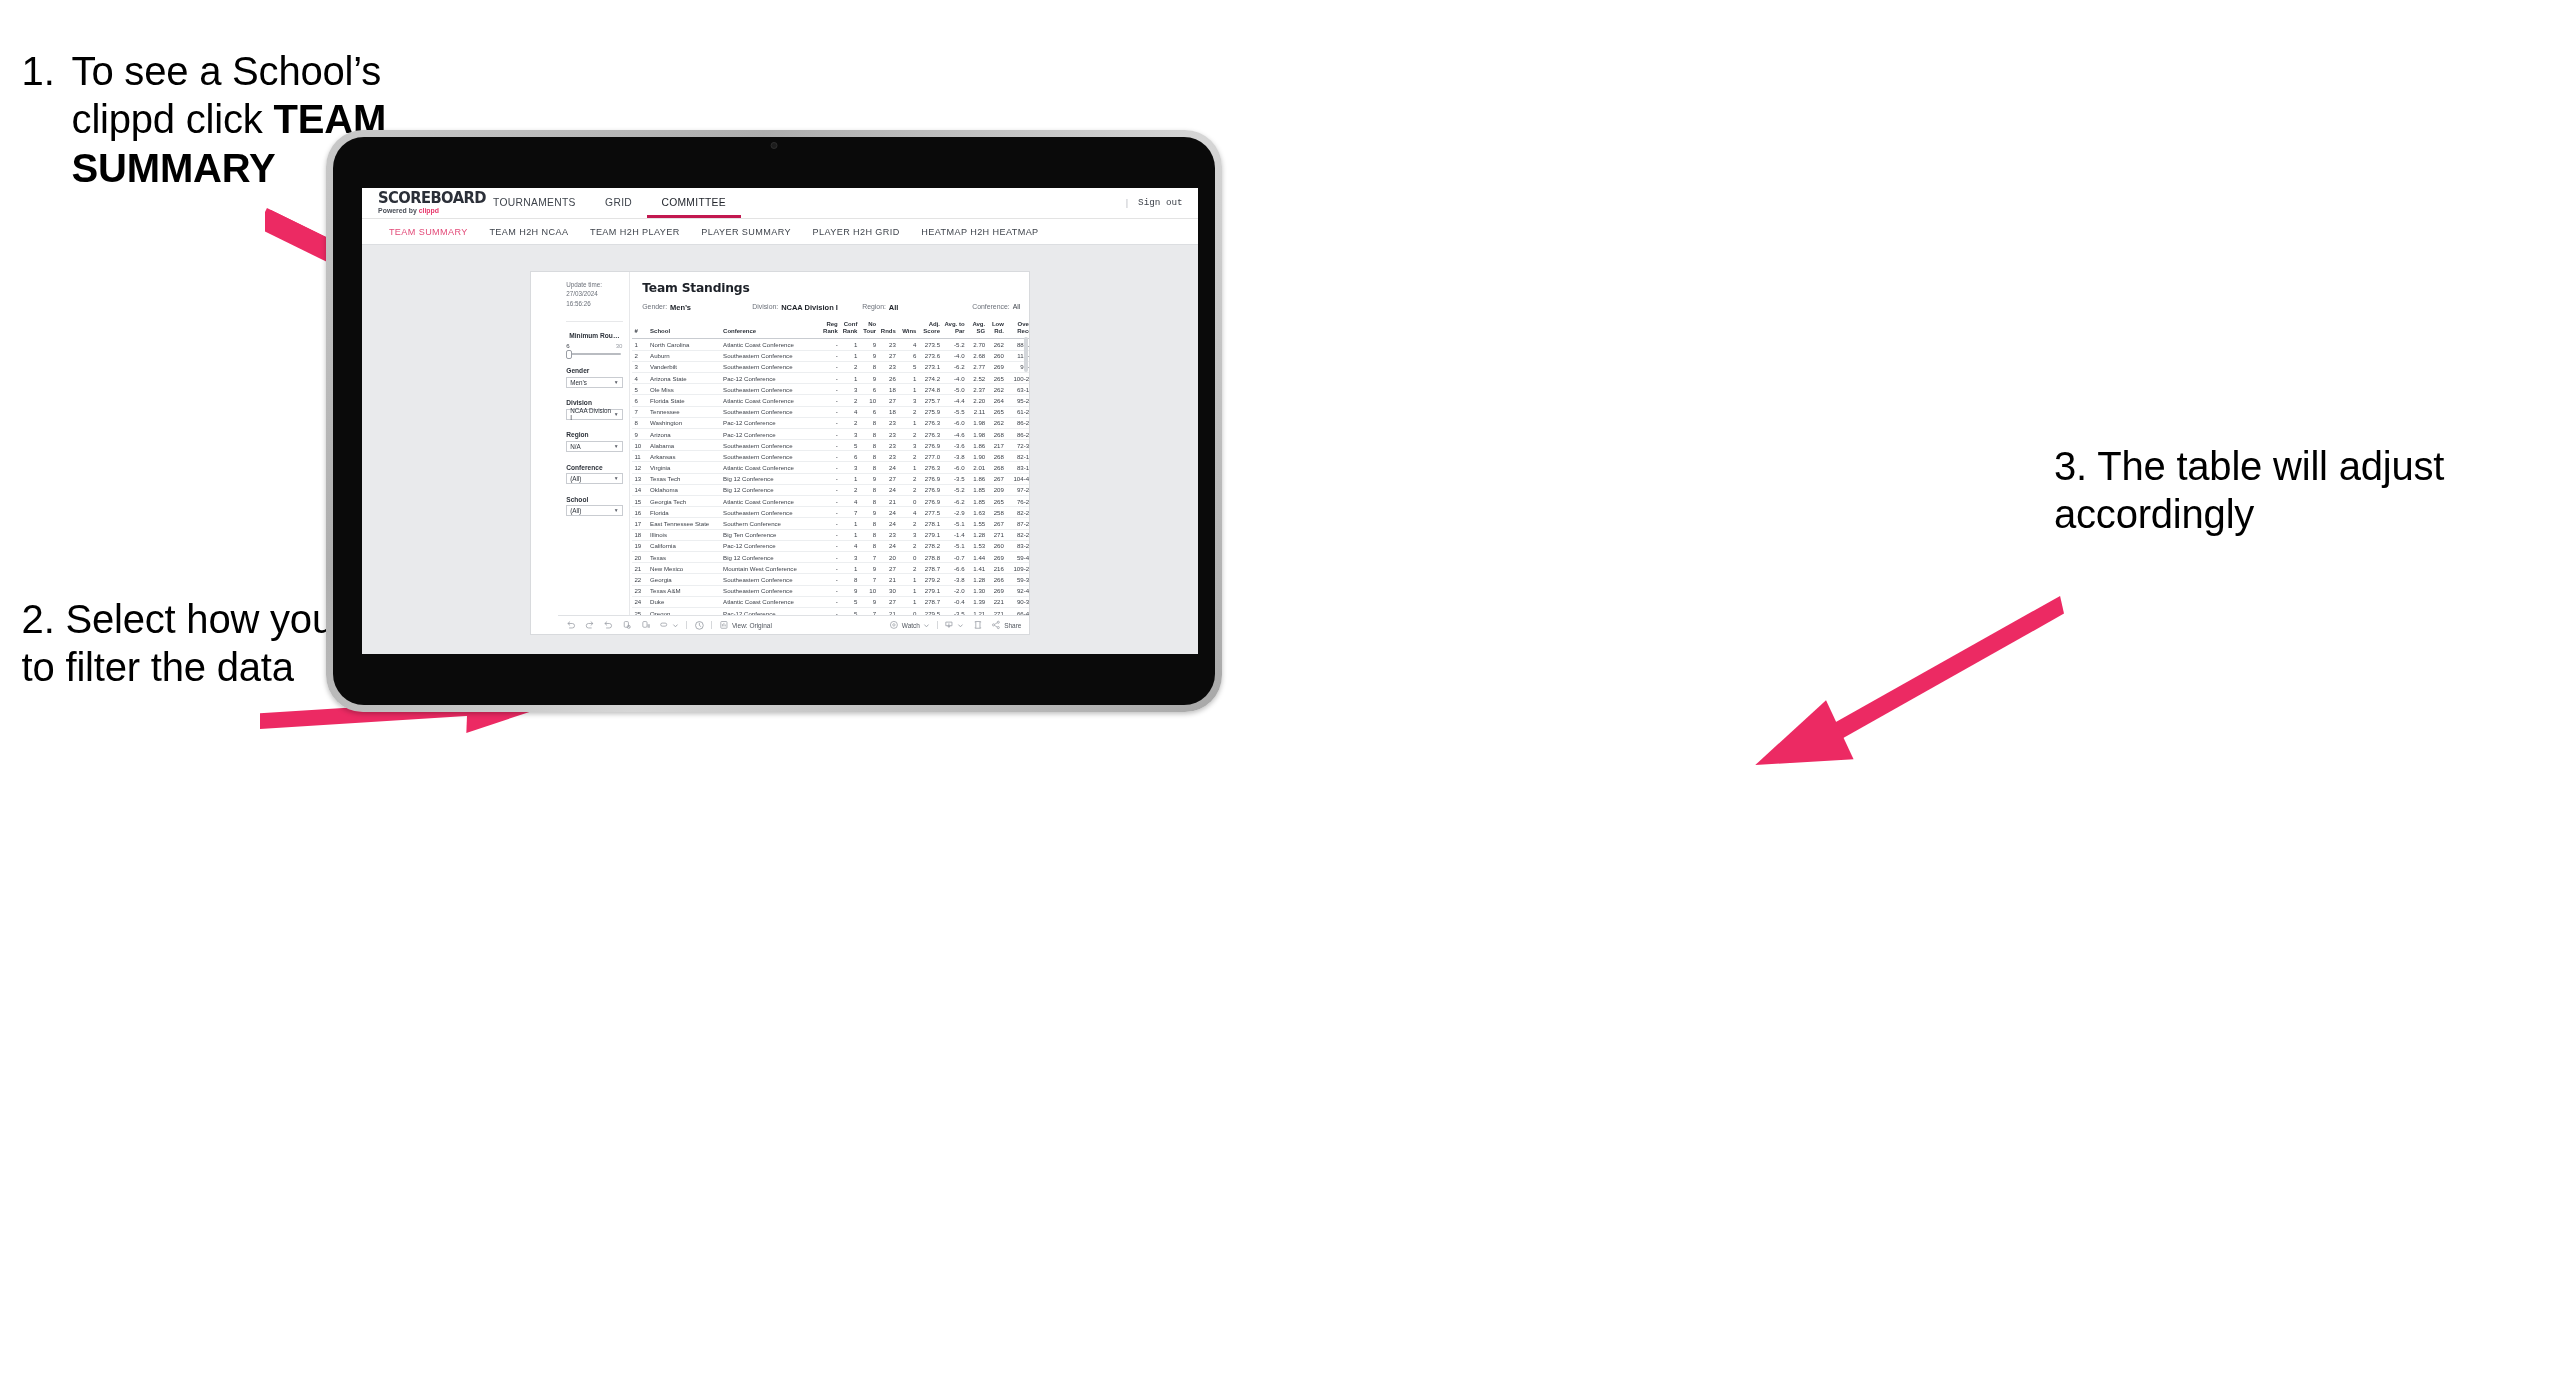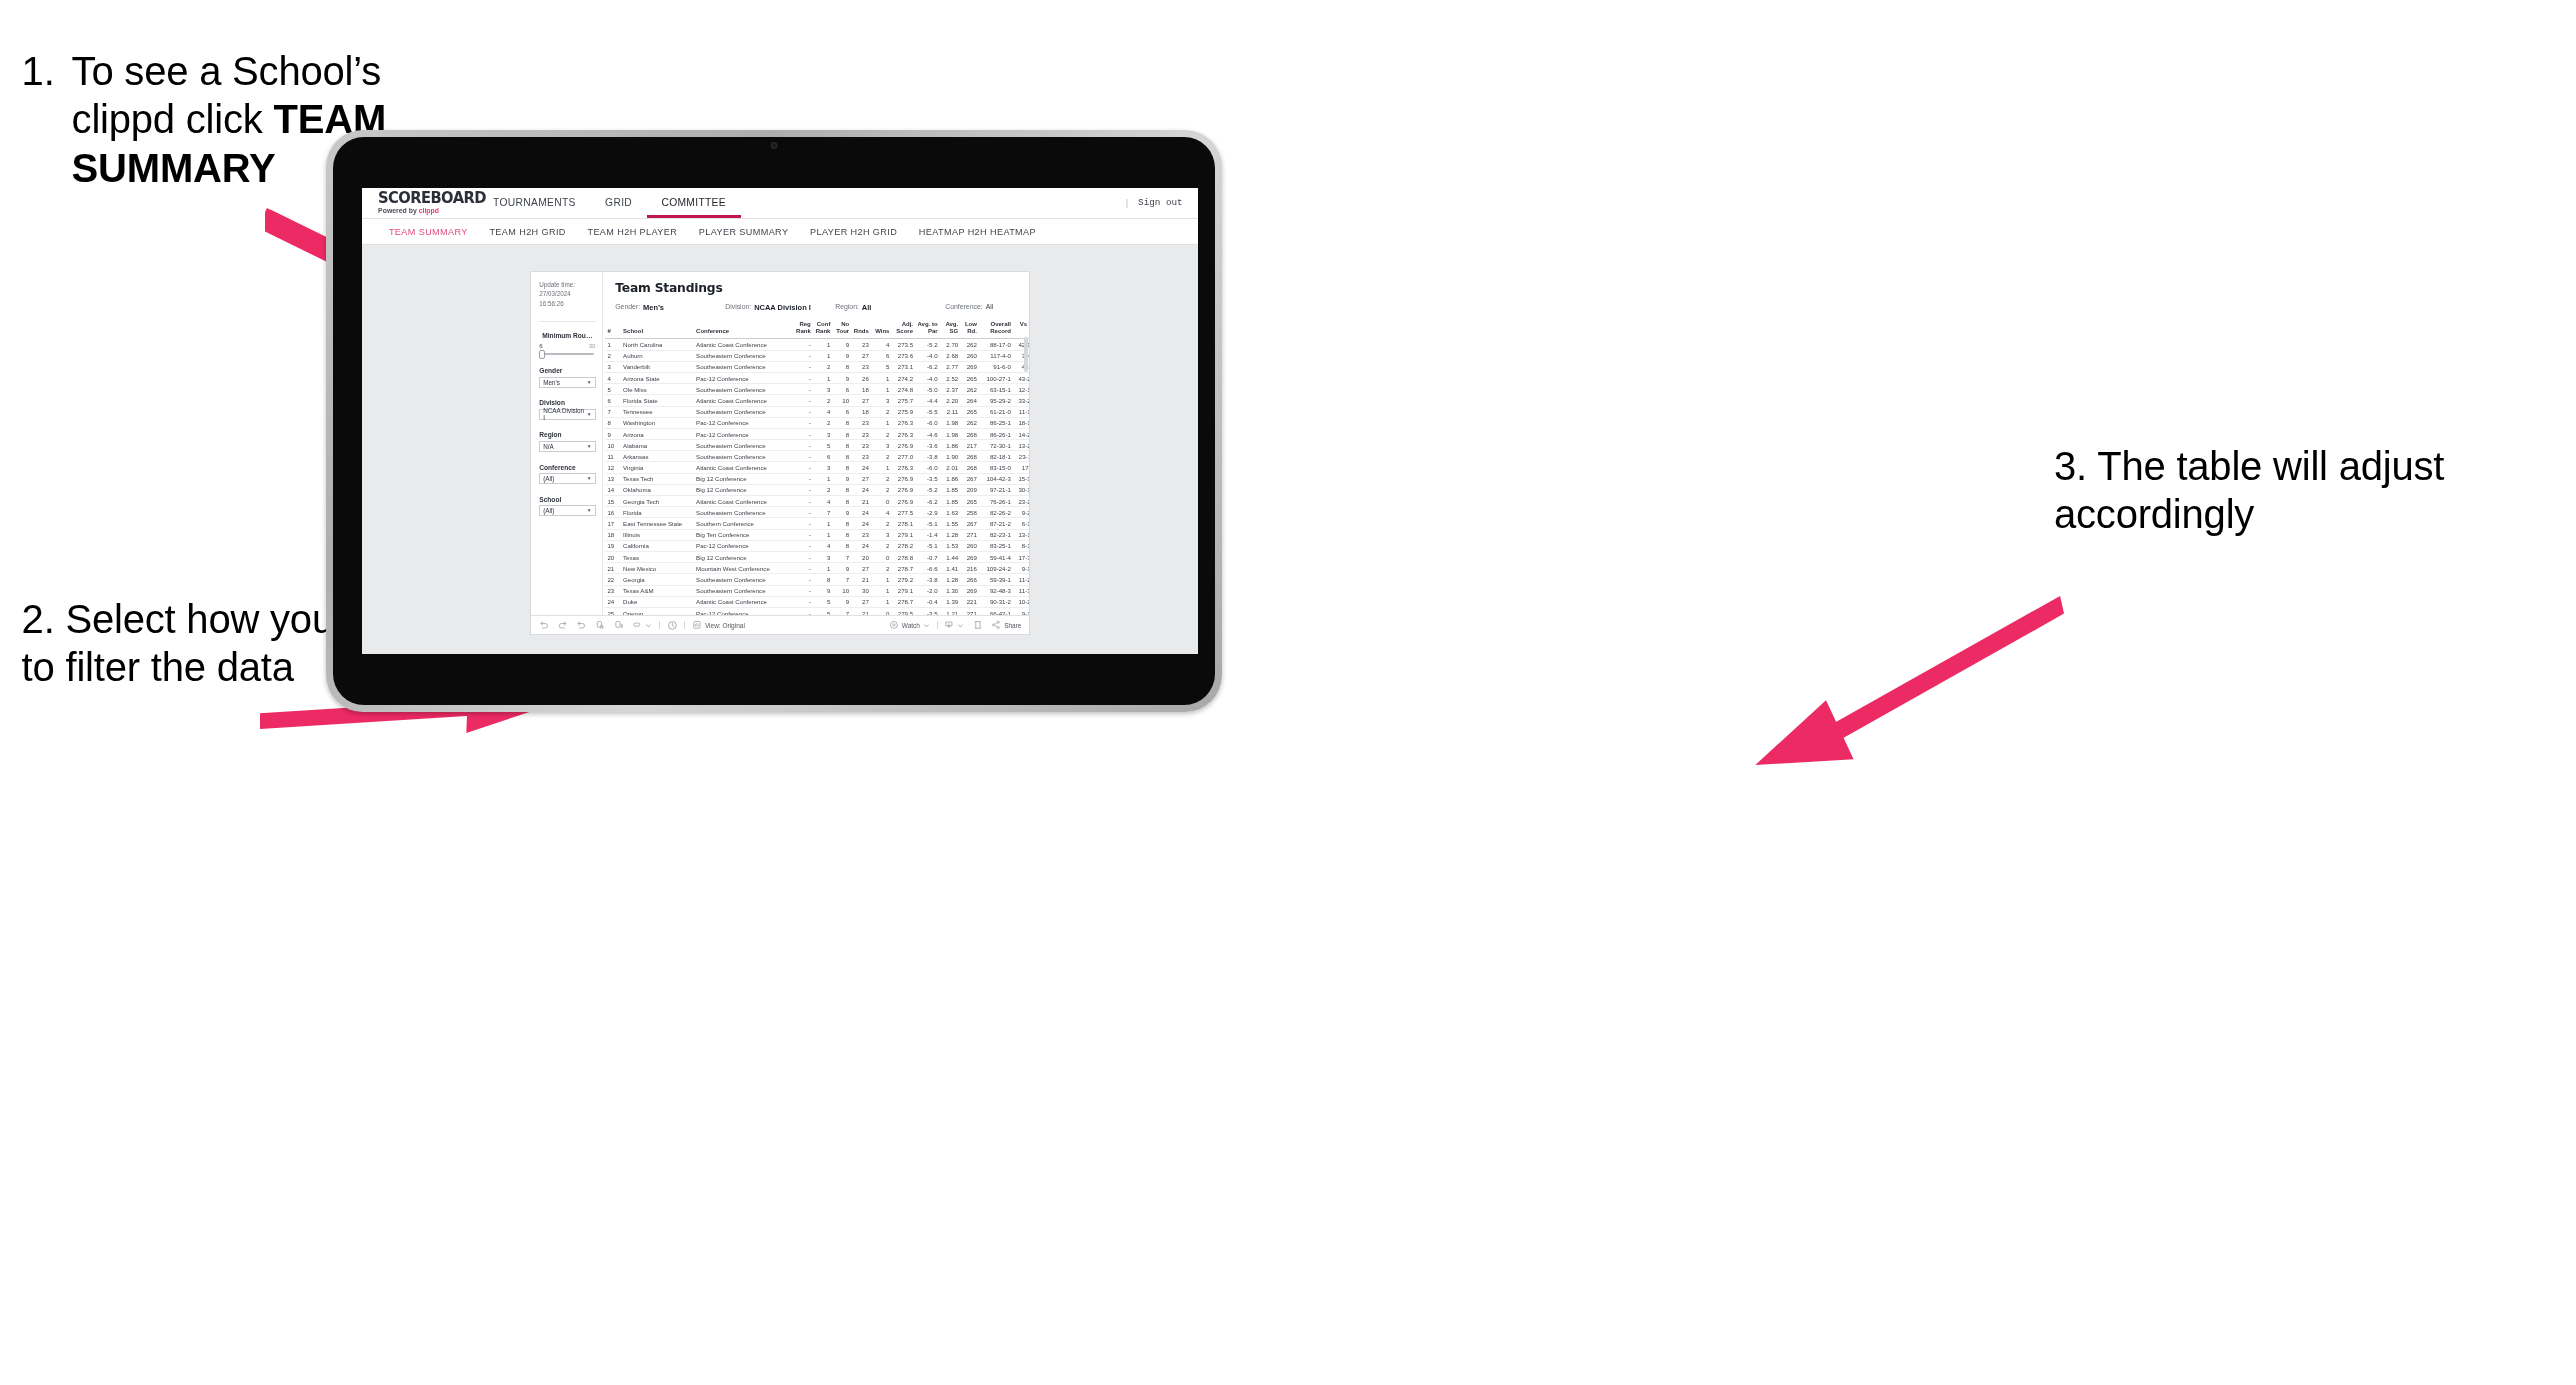--- a/index.html
+++ b/index.html
@@ -119,21 +119,21 @@
     height: calc(100% - 58px);
     background: #e9eaec;
     padding: 23.6px 0 0 0;
   }
   #dashboard {
     position: absolute;
     left: 169px; top: 26.5px;
     width: 498px; height: 362px;
     background: #ffffff;
     box-shadow: 0 0 0 1px #d8dadd;
-    display: flex; flex-direction: column;
+    display: flex; flex-direction: column; padding-left: 27px;
   }
   #dash-body { display: flex; flex: 1; min-height: 0; }
 
   
   #filters {
     width: 72px; background: #ffffff;
     border-right: 1px solid #e7e8ea;
     padding: 7.9px 6.9px 0 7.9px;
     font-size: 6.5px; color: #3a3f47;
   }
@@ -285,21 +285,21 @@
             <div class="mainnav-item active">COMMITTEE</div>
           </div>
           <div id="topbar-right">
             <span class="sep">|</span>
             <span id="signout">Sign out</span>
           </div>
         </div>
 
         <div id="subnav">
           <div class="subnav-item active">TEAM SUMMARY</div>
-          <div class="subnav-item">TEAM H2H GRID</div>
+          <div class="subnav-item">TEAM H2H NCAA</div>
           <div class="subnav-item">TEAM H2H PLAYER</div>
           <div class="subnav-item">PLAYER SUMMARY</div>
           <div class="subnav-item">PLAYER H2H GRID</div>
           <div class="subnav-item">HEATMAP H2H HEATMAP</div>
         </div>
 
         <div id="canvas">
           <div id="dashboard">
             <div id="dash-body">
 

